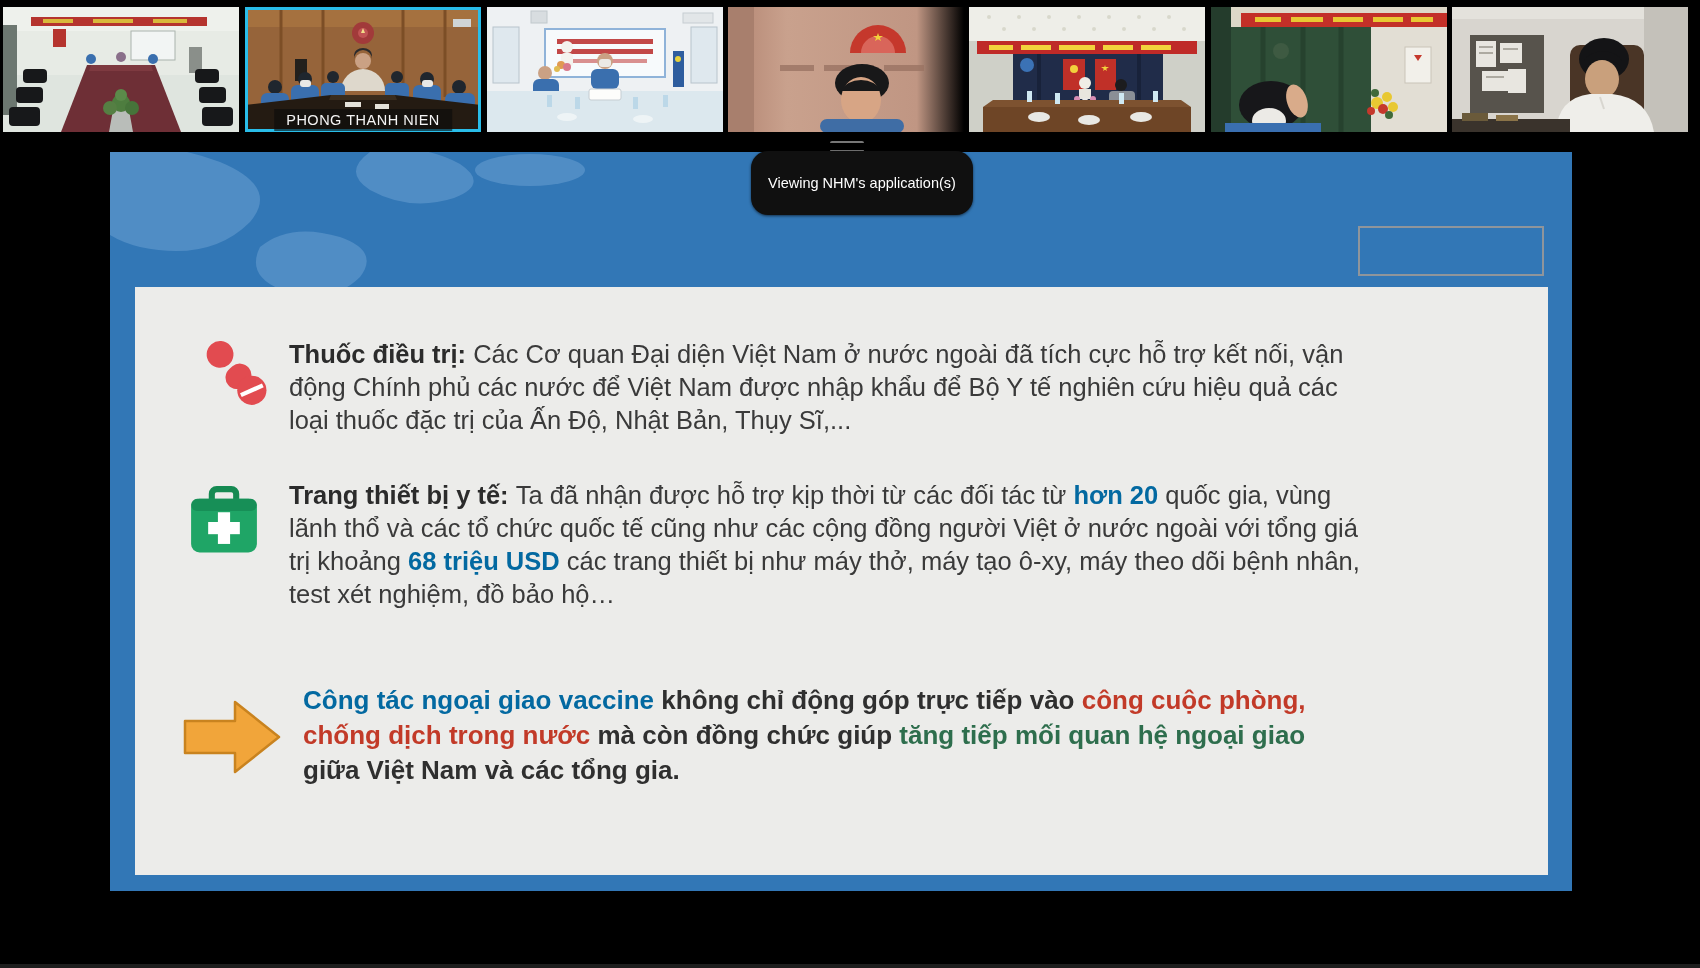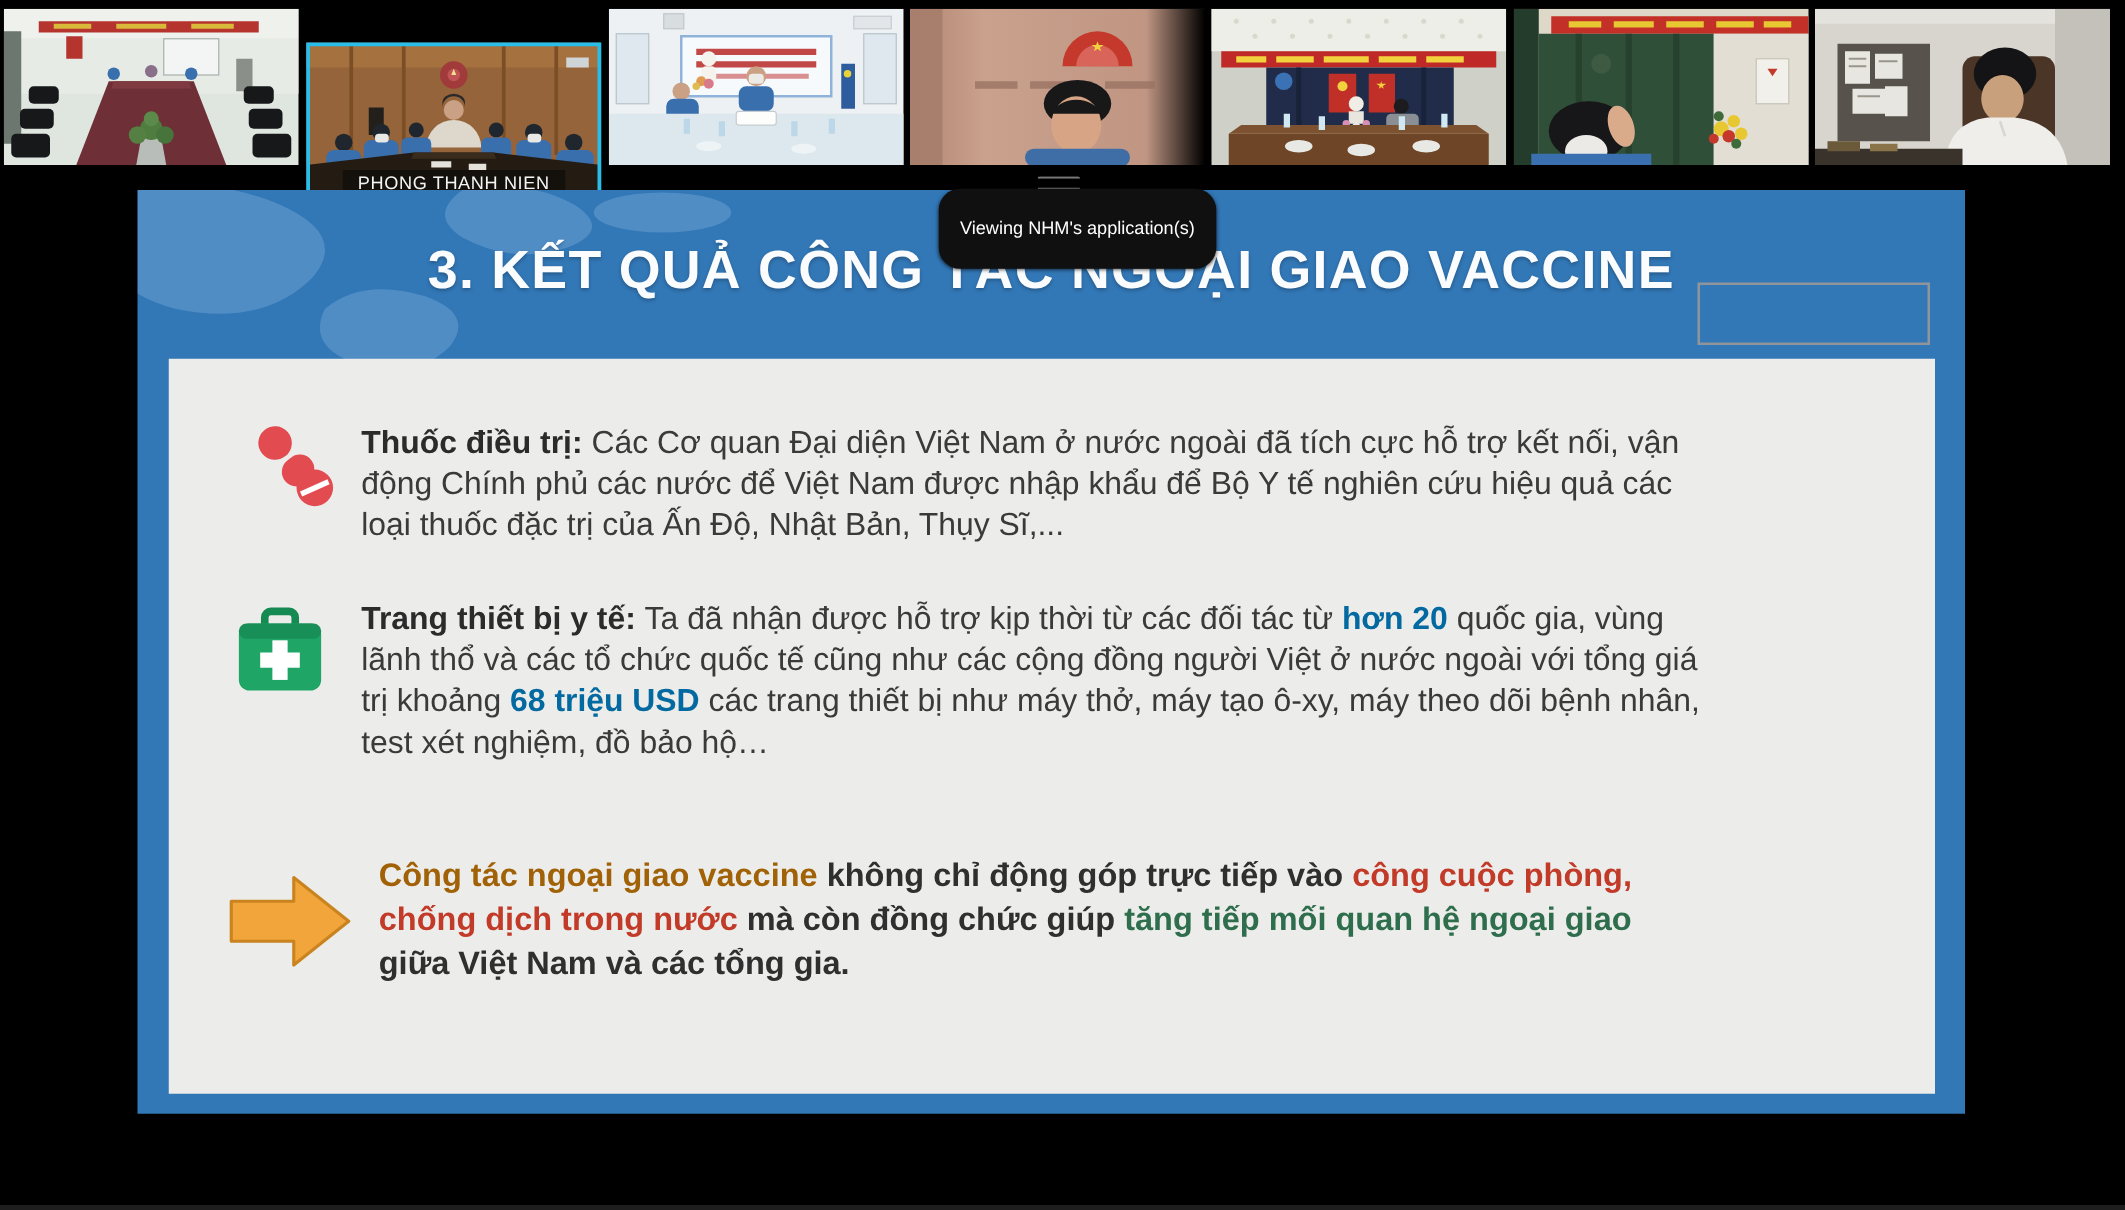--- a/index.html
+++ b/index.html
@@ -3,21 +3,21 @@
 <meta charset="utf-8">
 <style>
   html,body{margin:0;padding:0;background:#000;}
   body{width:1700px;height:968px;position:relative;overflow:hidden;
        font-family:"Liberation Sans",sans-serif;}
 
   
   .video-strip{position:absolute;left:0;top:0;width:1700px;height:133px;background:#000;}
   .tile{position:absolute;top:7px;width:236px;height:125px;background:#222;overflow:hidden;}
   .tile svg{display:block;width:100%;height:100%;}
-  .tile.active{outline:3px solid #29bde9;outline-offset:-3px;margin-top:27px;}
+  .tile.active{outline:3px solid #29bde9;outline-offset:-3px;}
   .tile-label{position:absolute;bottom:1px;left:50%;transform:translateX(-50%);
     background:rgba(12,12,12,.62);color:#f4f4f4;font-size:14.5px;letter-spacing:.5px;
     padding:3px 12px;white-space:nowrap;}
 
   
   .slide{position:absolute;left:110px;top:152px;width:1462px;height:739px;
          background:#3277b6;overflow:hidden;}
   .map-decor{position:absolute;left:0;top:0;width:700px;height:150px;opacity:.5;}
   .slide-title{position:absolute;left:0;top:40px;width:100%;text-align:center;
     color:#fbfcfd;font-size:43px;font-weight:bold;letter-spacing:1px;margin:0;
@@ -27,21 +27,21 @@
   .slide-content{position:absolute;left:25px;top:135px;width:1413px;height:588px;
     background:#ececea;}
 
   .row{position:absolute;left:0;width:100%;}
   .icon-box{position:absolute;}
   .icon-box svg{display:block;width:100%;height:100%;}
   .body-text{position:absolute;margin:4px;color:#3a3a3a;font-size:25.5px;line-height:33px;}
   .seg-bold{font-weight:bold;color:#2b2b2b;}
   .seg-green{font-weight:bold;color:#0369a1;}
   .lead-text{position:absolute;margin:0;font-size:26px;line-height:35px;font-weight:bold;color:#2f2f2f;}
-  .seg-navy{color:#a16207;}
+  .seg-navy{color:#0369a1;}
   .seg-red{color:#c23a28;}
   .seg-dkgreen{color:#2e6e4d;}
 
   
   .drag-handle{position:absolute;left:830px;top:141px;width:34px;height:7px;
     border-top:2px solid #777;border-bottom:2px solid #777;border-radius:2px;}
   .viewing-pill{position:absolute;left:751px;top:151px;height:32px;
     background:#101010;border-radius:17px;color:#fff;font-size:14.5px;
     display:flex;align-items:center;padding:16px 17px;white-space:nowrap;
     box-shadow:0 1px 3px rgba(0,0,0,.6);}
@@ -314,21 +314,20 @@
 
   <svg class="map-decor" viewBox="0 0 700 150">
     <g fill="#6fa3d4">
       <path d="M-30,10 q60,-30 140,0 q60,25 30,60 q-40,40 -110,25 q-70,-18 -60,-85z"></path>
       <path d="M150,95 q30,-25 80,-10 q40,14 20,40 q-30,30 -80,12 q-34,-14 -20,-42z"></path>
       <path d="M260,0 q50,-10 90,12 q30,20 -6,34 q-44,14 -84,-8 q-28,-18 0,-38z"></path>
       <ellipse cx="420" cy="18" rx="55" ry="16"></ellipse>
     </g>
   </svg>
 
-  <h1 class="slide-title">3. KẾT QUẢ CÔNG TÁC NGOẠI GIAO VACCINE</h1>
 
   <div class="empty-textbox"></div>
 
   <div class="slide-content">
 
     <div class="row">
       <div class="icon-box" style="left:62px;top:44px;width:78px;height:82px">
         <svg viewBox="0 0 64 64">
           <g transform="rotate(-40 26 26)">
             <rect x="15" y="4" width="22" height="22" rx="11" fill="#e24b50"></rect>

